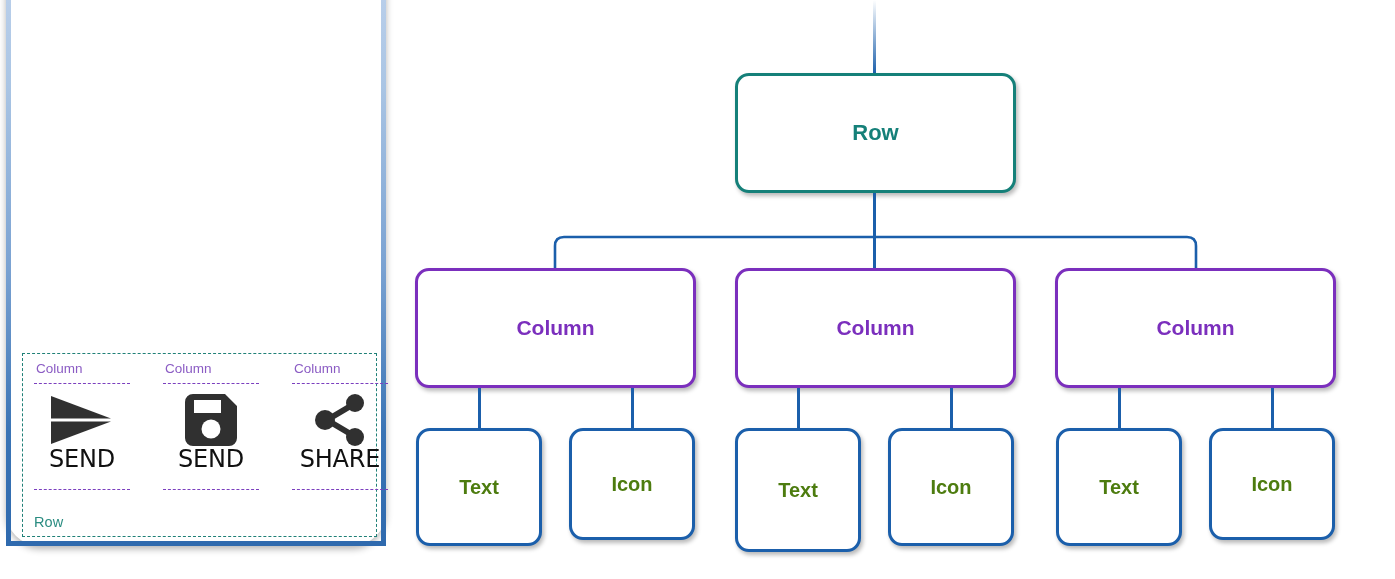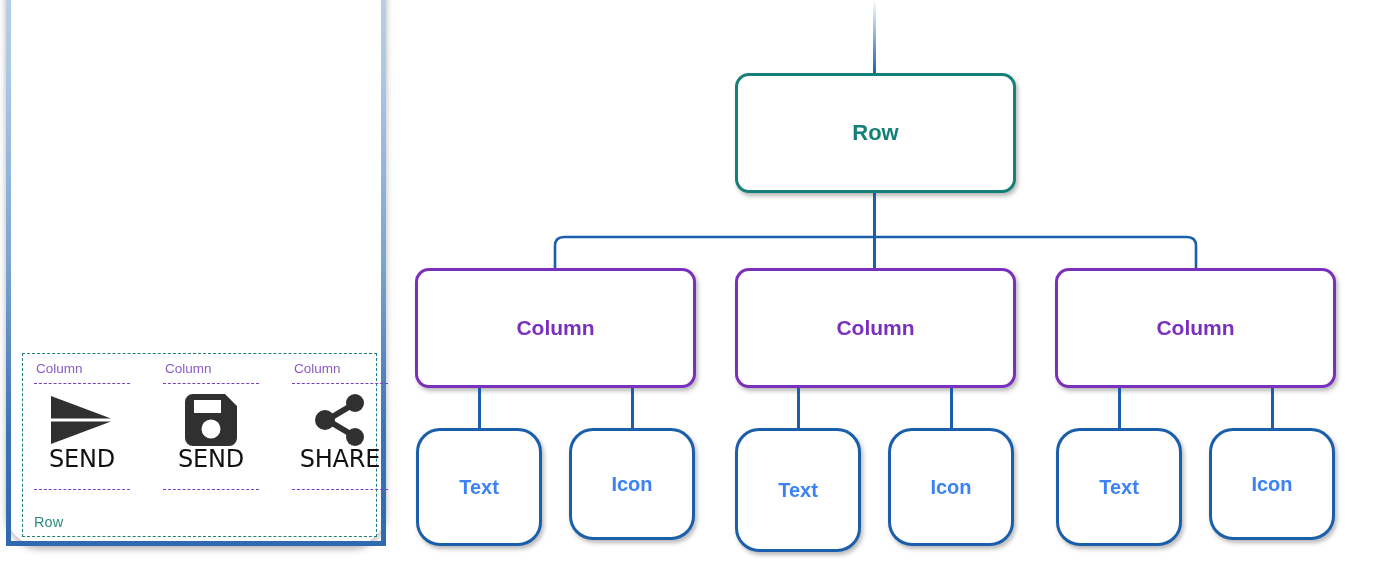--- a/index.html
+++ b/index.html
@@ -119,22 +119,22 @@
     font-size: 22px;
   }
   .node-column {
     border: 3.4px solid #7b2fbd;
     border-radius: 14px;
     color: #7b2fbd;
     font-size: 21px;
   }
   .node-leaf {
     border: 3.2px solid #1b5fab;
-    border-radius: 24px;
-    color: #3b82f6;
+    border-radius: 14px;
+    color: #4d7c0f;
     font-size: 20px;
   }
 
   .connector { position: absolute; background: #1b5fab; }
   .v-line { width: 2.6px; }
 
   svg.bus { position: absolute; overflow: visible; }
 </style>
 </head>
 <body>

